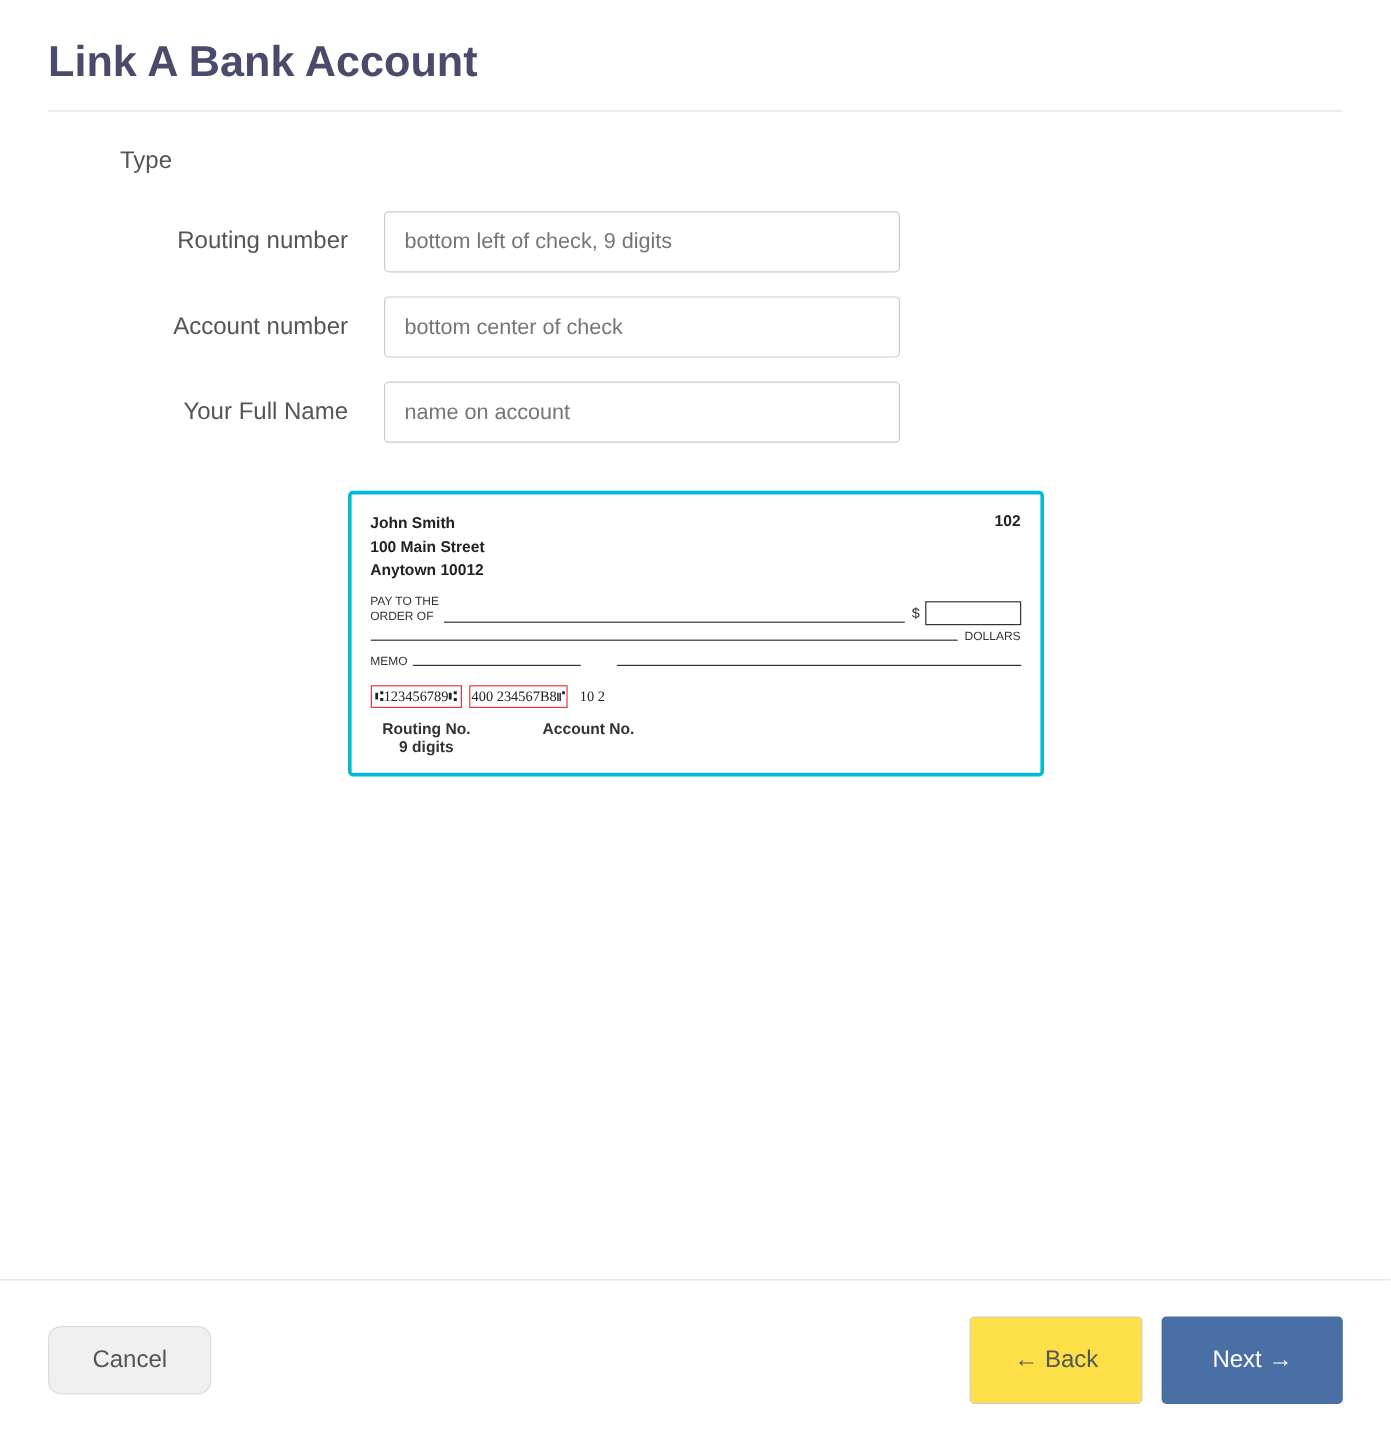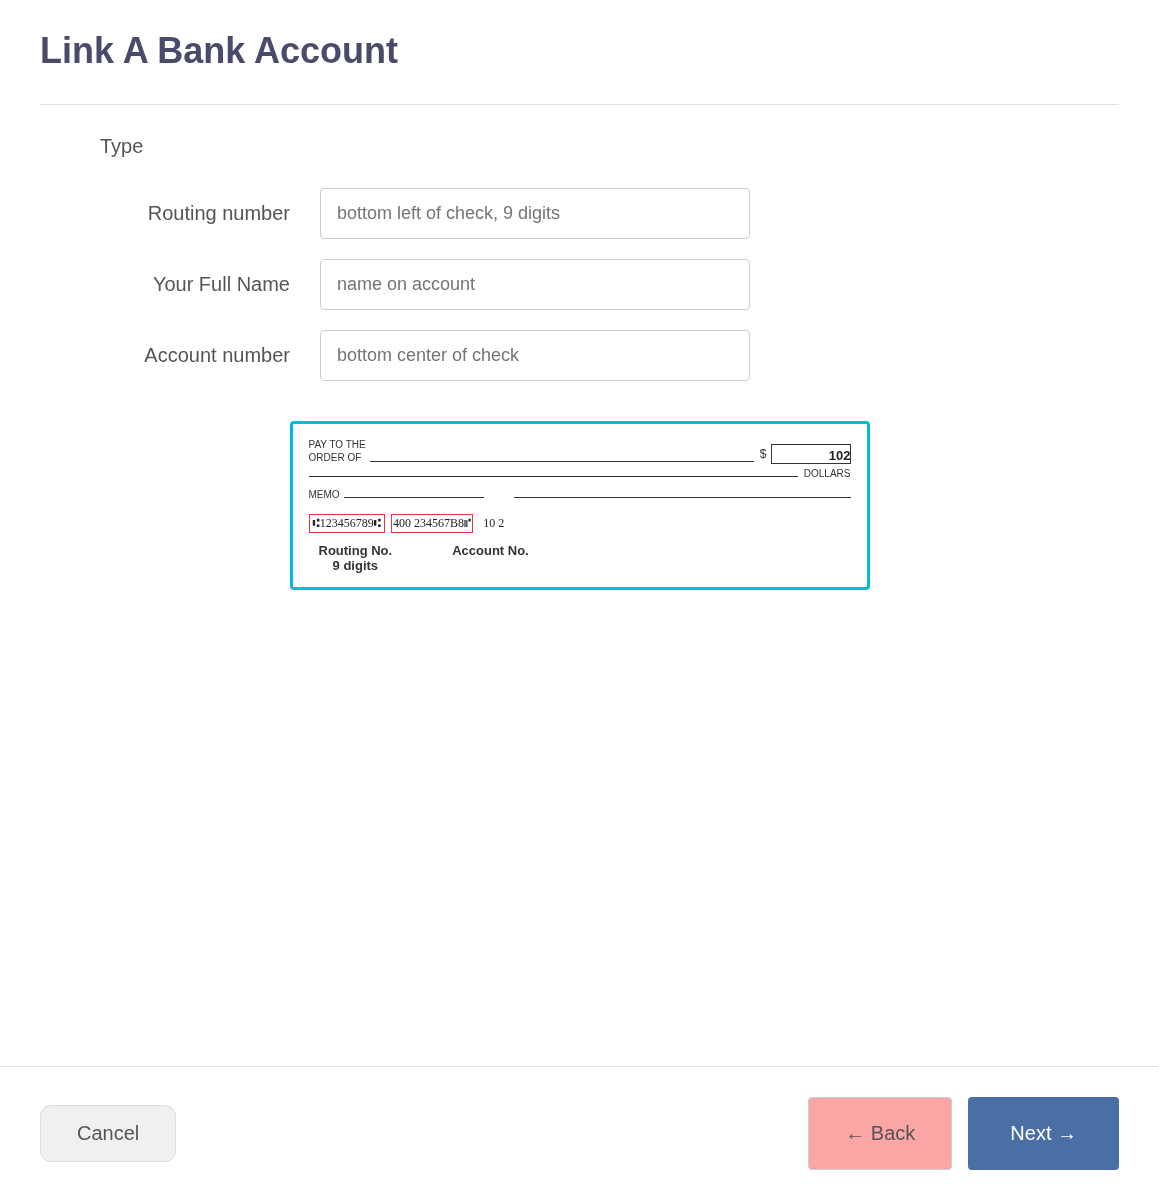--- a/index.html
+++ b/index.html
@@ -17,21 +17,21 @@
       flex: 1;
       padding: 30px 40px 20px 40px;
       display: flex;
       flex-direction: column;
     }
 
     .page-title {
       font-size: 36px;
       font-weight: 600;
       color: #4a4a6a;
-      margin-bottom: 32px;
+      margin-bottom: 20px;
     }
 
     .divider {
       border: none;
       border-top: 1px solid #e0e0e0;
       margin-bottom: 30px;
     }
 
     
     .type-row {
@@ -115,21 +115,21 @@
     .check-name-block {
       font-size: 13px;
       font-weight: bold;
       color: #222;
       margin-bottom: 10px;
       line-height: 1.5;
     }
 
     .check-number {
       position: absolute;
-      top: 24px;
+      top: 14px;
       right: 16px;
       font-size: 13px;
       font-weight: bold;
       color: #222;
     }
 
     .check-pay-row {
       display: flex;
       align-items: flex-end;
       margin-bottom: 4px;
@@ -259,21 +259,21 @@
     }
 
     .nav-buttons {
       display: flex;
       gap: 16px;
     }
 
     .back-button {
       padding: 24px 36px;
       font-size: 20px;
-      background: #fca5a5;
+      background: #fde047;
       border: 1px solid #ccc;
       border-radius: 4px;
       color: #555;
       cursor: pointer;
       display: flex;
       align-items: center;
       gap: 8px;
     }
 
     .next-button {
@@ -301,34 +301,39 @@
   <div class="type-row">
     <span class="type-label">Type</span>
   </div>
 
   <div class="form-field">
     <span class="field-label">Routing number</span>
     <input type="text" class="field-input" placeholder="bottom left of check, 9 digits" style="">
   </div>
 
   <div class="form-field">
+    <span class="field-label">Account number</span>
+    <input type="text" class="field-input" placeholder="bottom center of check" style="">
+  </div>
+
+  <div class="form-field">
     <span class="field-label">Your Full Name</span>
     <input type="text" class="field-input" placeholder="name on account" style="">
   </div>
 
-  <div class="form-field">
-    <span class="field-label">Account number</span>
-    <input type="text" class="field-input" placeholder="bottom center of check" style="">
-  </div>
-
   <div class="check-container">
     <div class="check-image">
 
       <div class="check-number">102</div>
 
+      <div class="check-name-block">
+        <span>John Smith</span><br>
+        <span>100 Main Street</span><br>
+        <span>Anytown 10012</span>
+      </div>
 
       <div class="check-pay-row">
         <div class="check-pay-label">PAY TO THE<br>ORDER OF</div>
         <div class="check-pay-line"></div>
         <div class="check-dollar-box">
           <span class="check-dollar-sign">$</span>
           <div class="check-amount-box"></div>
         </div>
       </div>
 

